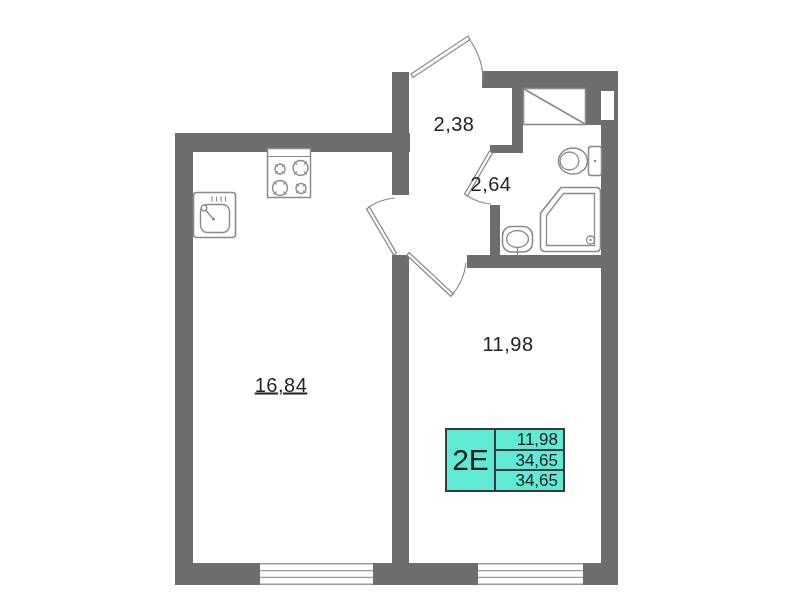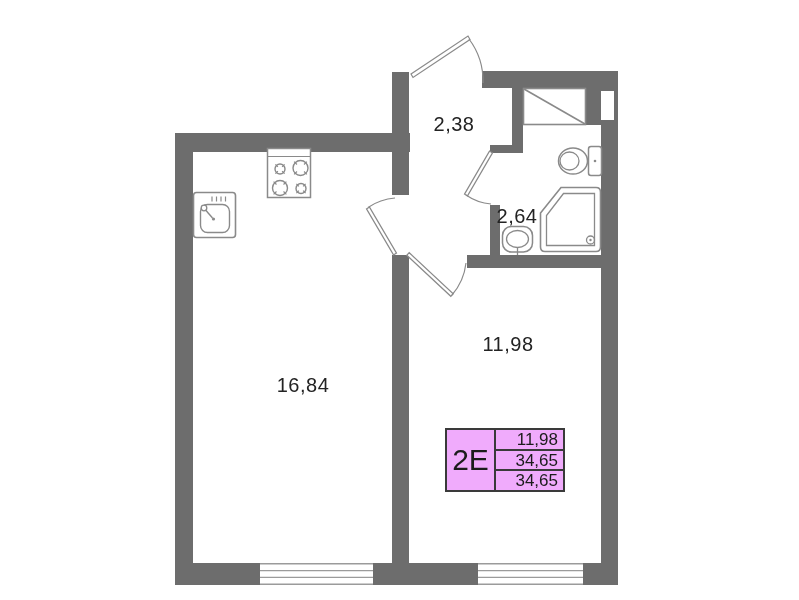--- a/index.html
+++ b/index.html
@@ -17,21 +17,21 @@
     font-size:20px;
     color:#232323;
     letter-spacing:0.5px;
     white-space:nowrap;
   }
   .info-table{
     position:absolute;
     left:445px;top:428px;
     width:116px;height:60px;
     border:2px solid #3a3a3a;
-    background:#f0abfc;
+    background:#5eead4;
     display:flex;
     color:#1c1c1c;
   }
   .type-cell{
     width:47px;
     display:flex;align-items:center;justify-content:center;
     font-size:30px;
     border-right:2px solid #3a3a3a;
   }
   .vals{flex:1;display:flex;flex-direction:column;}
@@ -173,22 +173,22 @@
     </g>
 
     <g stroke="#8a8a8a" fill="none">
       <rect x="502.5" y="226.5" width="30" height="25.5" rx="9" fill="#ffffff" stroke-width="1.5"></rect>
       <ellipse cx="517.5" cy="239" rx="11" ry="8.5" stroke-width="1.3"></ellipse>
       <line x1="517.5" y1="247.5" x2="517.5" y2="255" stroke-width="1.3"></line>
     </g>
   </svg>
 
   <div class="room-label" style="left:454px;top:124px;">2,38</div>
-  <div class="room-label" style="left:517px;top:184px;margin-top:32px;">2,64</div>
-  <div class="room-label" style="left:303px;top:385px;">16,84</div>
+  <div class="room-label" style="left:491px;top:184px;">2,64</div>
+  <div class="room-label" style="left:281px;top:385px;text-decoration:underline;">16,84</div>
   <div class="room-label" style="left:508px;top:344px;">11,98</div>
 
   <div class="info-table">
     <div class="type-cell">2Е</div>
     <div class="vals">
       <div class="val-row">11,98</div>
       <div class="val-row">34,65</div>
       <div class="val-row">34,65</div>
     </div>
   </div>

